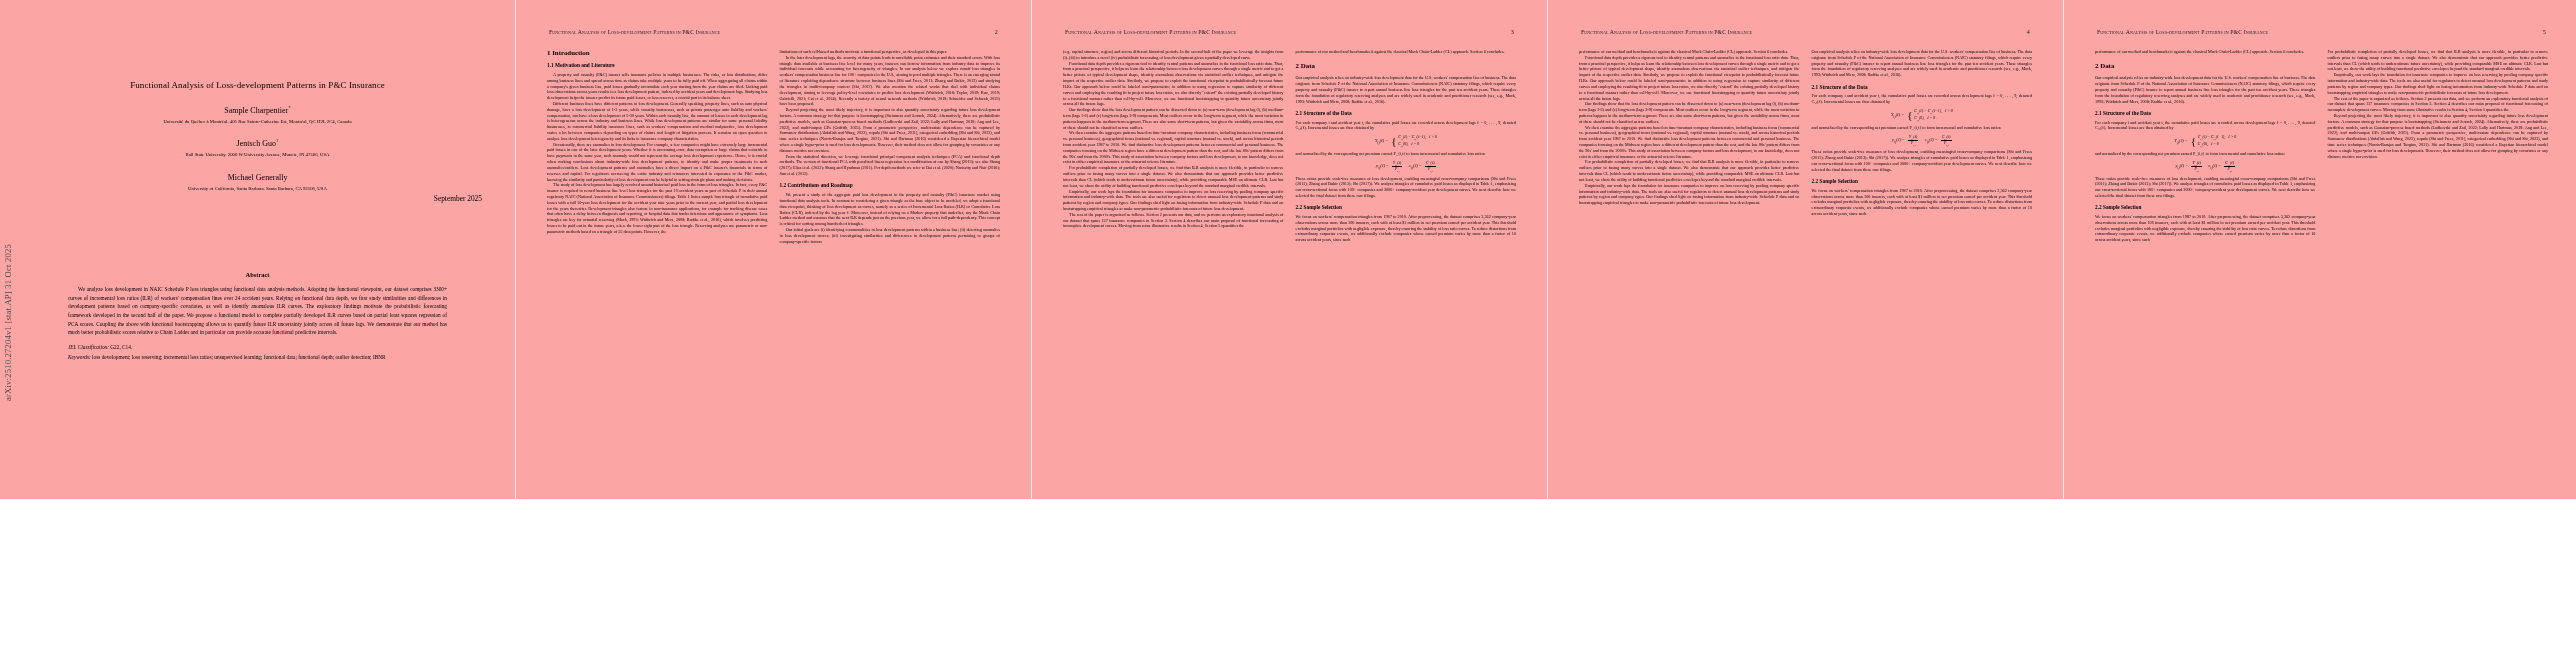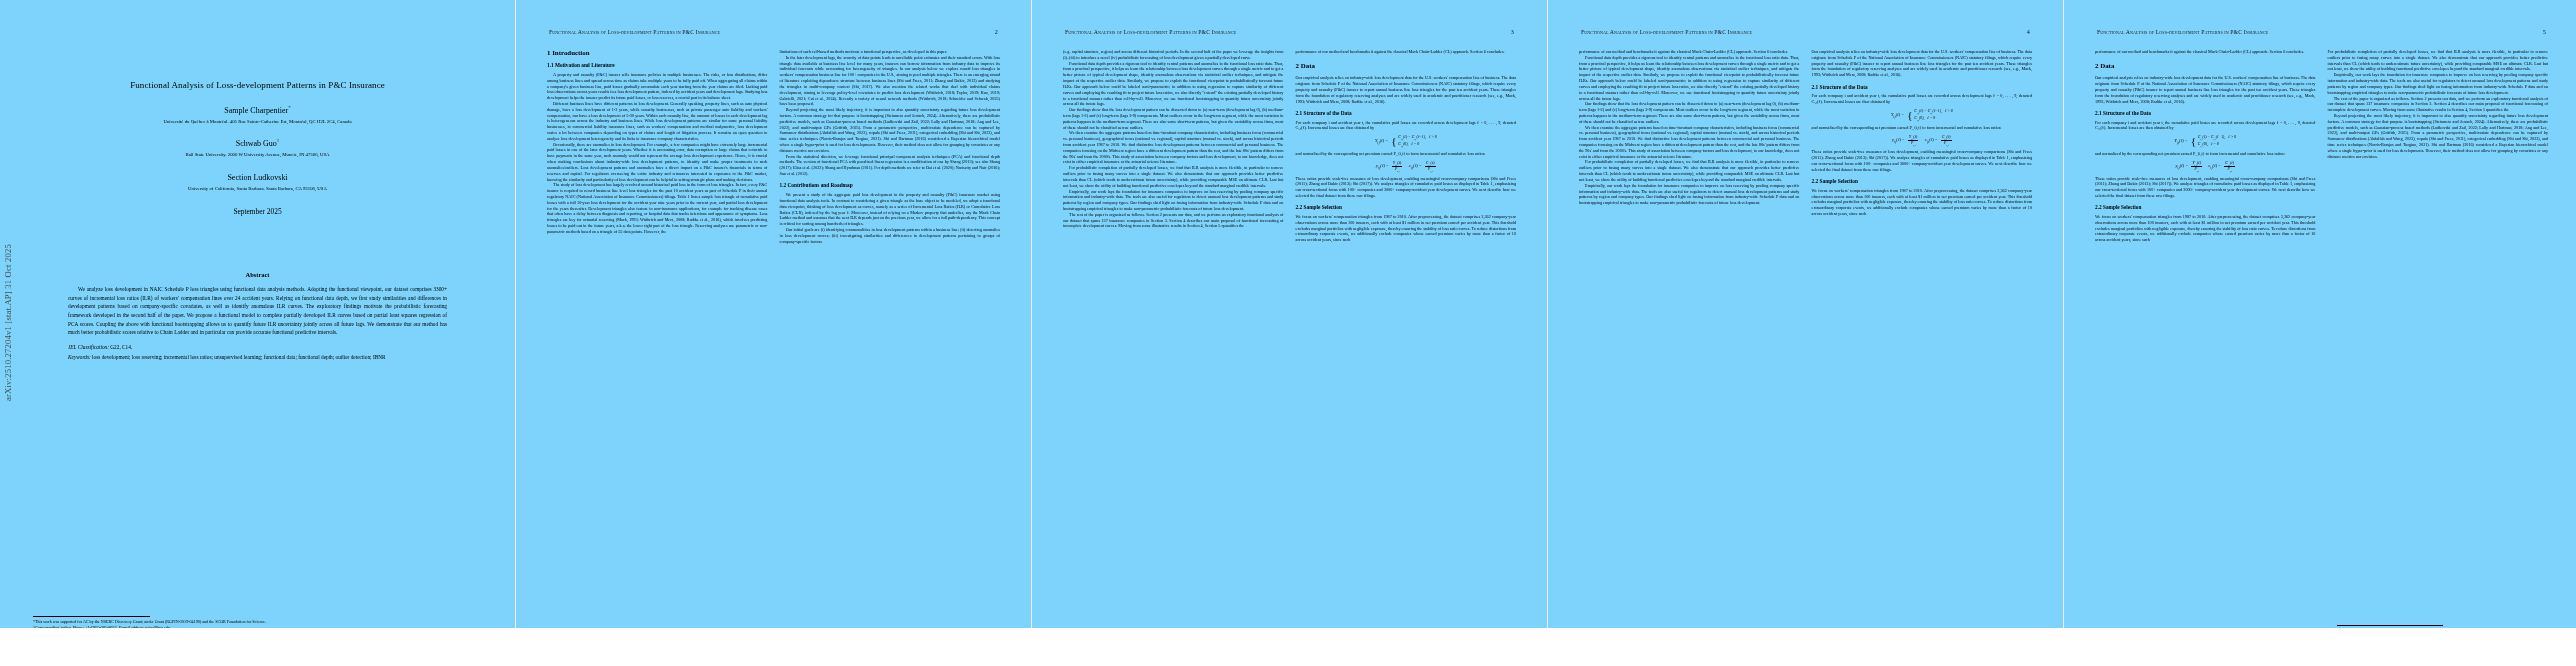--- a/index.html
+++ b/index.html
@@ -1,36 +1,36 @@
 <!DOCTYPE html>
 <html style="font-size:9px"><head>
 <meta charset="utf-8">
 <style>
   html,body{margin:0;padding:0;background:#ffffff;}
   body{width:2576px;height:667px;font-family:"Liberation Serif",serif;color:#000;overflow:hidden;}
   .viewer{position:relative;width:2576px;height:667px;display:flex;align-items:stretch;background:#fff;}
-  .page{position:relative;background:#7dd3fc;height:628px;flex:0 0 auto;overflow:hidden;}
+  .page{position:relative;background:#fca5a5;height:499px;flex:0 0 auto;overflow:hidden;}
   .p1{width:515px;}
   .p2,.p3,.p4,.p5{width:515px;border-left:0.6px solid #eceff1;}
   .arxiv-stamp{position:absolute;left:3.3px;top:167px;width:16.7px;height:311px;
     writing-mode:vertical-rl;transform:rotate(180deg);
     font-family:"Liberation Serif",serif;font-size:8.6px;letter-spacing:0.2px;color:#4a4a4a;
     white-space:nowrap;text-align:center;}
   .sheet{position:absolute;left:0;top:0;width:100%;height:100%;}
   .runhead{position:absolute;top:29px;left:33px;right:33px;display:flex;
     justify-content:space-between;align-items:baseline;
     font-variant:small-caps;font-size:5.8px;letter-spacing:0.1px;color:#1a1a1a;}
   .runhead .rh-title{font-variant:small-caps;}
   .runhead .rh-page{font-size:6.1px;}
   .title-block{position:absolute;left:33px;right:33px;top:79px;text-align:center;}
   .doc-title{font-size:9px;line-height:1.35;font-weight:400;letter-spacing:0.1px;}
   .author{font-size:8px;margin-top:14.5px;}
   .author sup{font-size:5px;vertical-align:super;}
   .affil{font-size:4.8px;margin-top:3.9px;line-height:1.3;}
-  .docdate{font-size:7.4px;margin-top:15px;}
+  .docdate{font-size:7.4px;margin-top:2px;text-align:right;}
   .abs-wrap{position:absolute;left:68px;right:68px;top:271px;}
   .abs-head{text-align:center;font-size:6.4px;font-weight:bold;margin-bottom:7.2px;}
   .abs-body{font-size:5.3px;line-height:1.62;text-align:justify;text-indent:10px;
     hyphens:auto;word-spacing:0.1px;}
   .abs-meta{font-size:5.3px;line-height:1.6;text-align:justify;margin-top:6.7px;}
   .abs-meta i{font-style:italic;}
   .footnote-rule{position:absolute;left:33px;top:616px;width:117px;height:0.6px;background:#000;}
   .footnotes{position:absolute;left:33px;right:33px;top:619px;font-size:4.1px;
     line-height:1.45;text-align:justify;}
   .cols{position:absolute;left:31px;right:31px;top:49px;bottom:32px;
@@ -69,26 +69,26 @@
     <div class="sheet">
       <div class="title-block">
         <div class="doc-title">Functional Analysis of Loss-development Patterns in P&amp;C Insurance</div>
 
         <div class="author">
           <span>Sample Charpentier</span><sup>*</sup>
         </div>
         <div class="affil">Université du Québec à Montréal. 405 Rue Sainte-Catherine Est, Montréal, QC H2L 2C4, Canada</div>
 
         <div class="author">
-          <span>Schwab Guo</span><sup>†</sup>
+          <span>Jentsch Guo</span><sup>†</sup>
         </div>
         <div class="affil">Ball State University. 2000 W University Avenue, Muncie, IN 47306, USA</div>
 
         <div class="author">
-          <span>Section Ludkovski</span>
+          <span>Michael Generally</span>
         </div>
         <div class="affil">University of California, Santa Barbara. Santa Barbara, CA 93106, USA</div>
 
         <div class="docdate">September 2025</div>
       </div>
 
       <div class="abs-wrap">
         <div class="abs-head">Abstract</div>
         <div class="abs-body">We analyze loss development in NAIC Schedule P loss triangles using functional data analysis methods. Adopting the functional viewpoint, our dataset comprises 3300+ curves of incremental loss ratios (ILR) of workers' compensation lines over 24 accident years. Relying on functional data depth, we first study similarities and differences in development patterns based on company-specific covariates, as well as identify anomalous ILR curves. The exploratory findings motivate the probabilistic forecasting framework developed in the second half of the paper. We propose a functional model to complete partially developed ILR curves based on partial least squares regression of PCA scores. Coupling the above with functional bootstrapping allows us to quantify future ILR uncertainty jointly across all future lags. We demonstrate that our method has much better probabilistic scores relative to Chain Ladder and in particular can provide accurate functional predictive intervals.</div>
         <div class="abs-meta">

